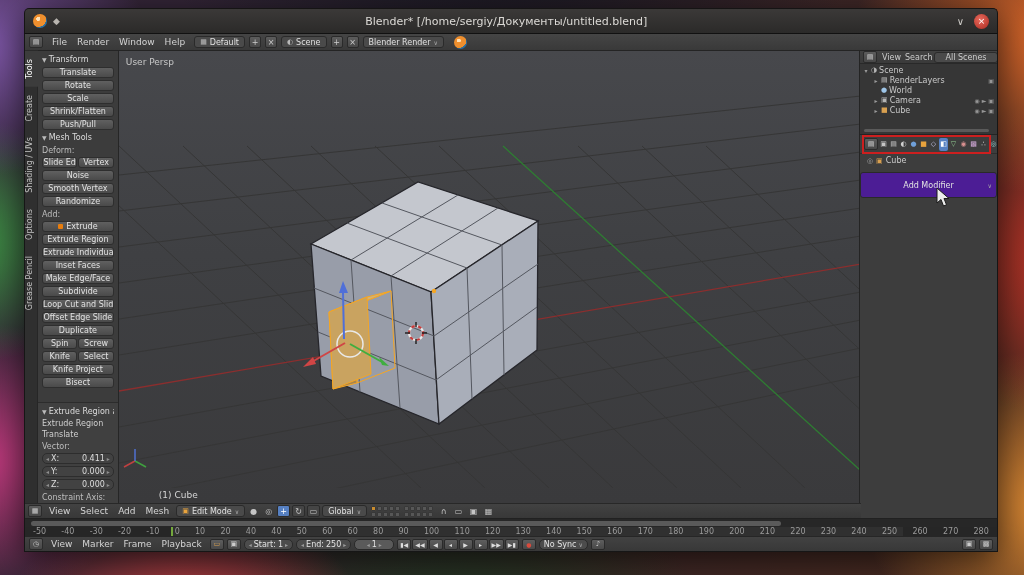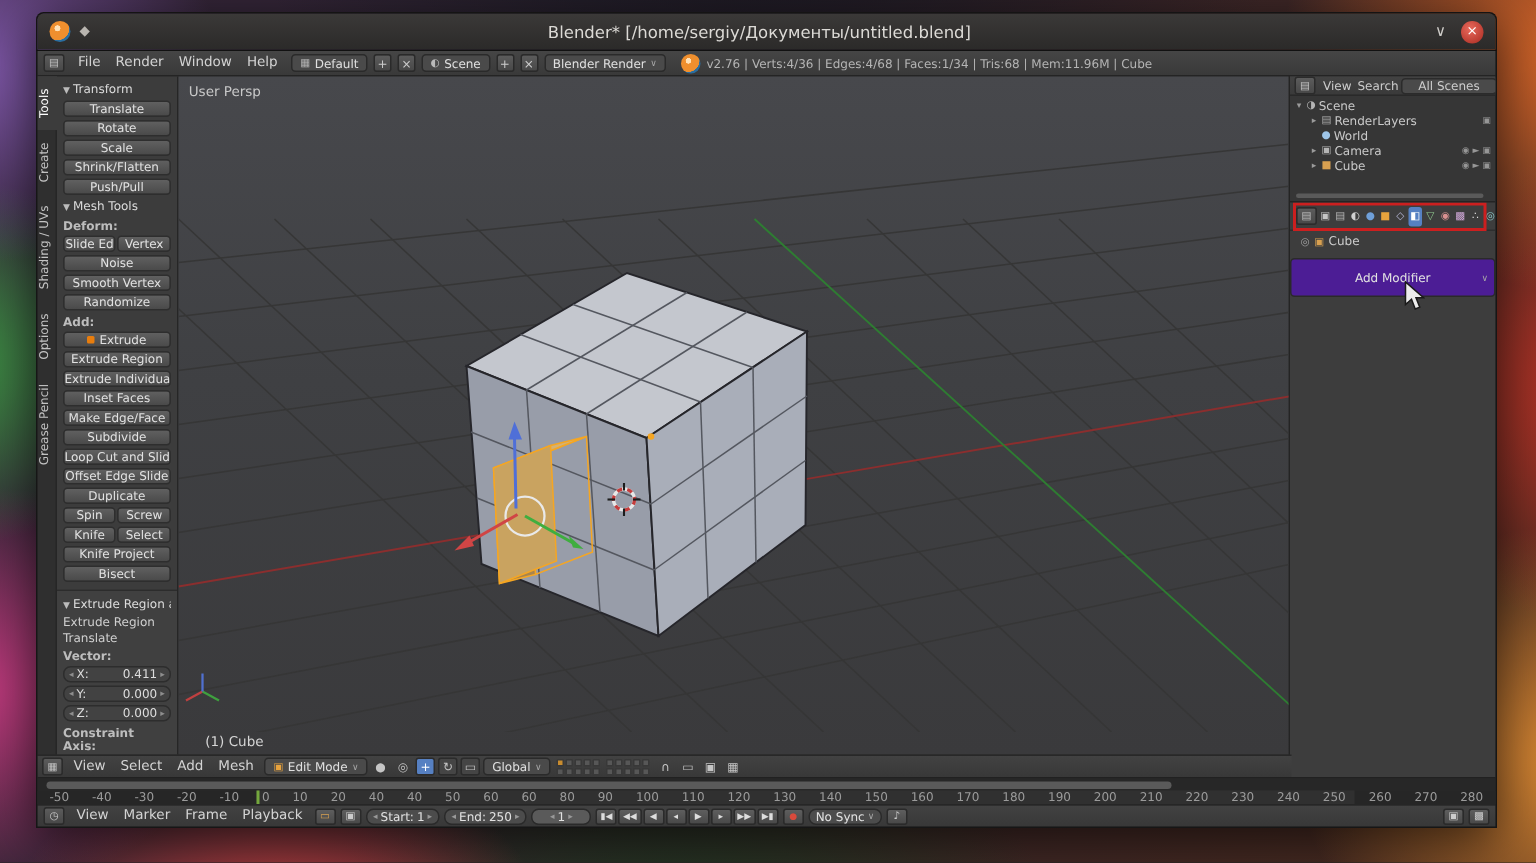--- a/index.html
+++ b/index.html
@@ -35,36 +35,36 @@
 .stats{color:#b4b4b4;font-size:8px;white-space:nowrap;overflow:hidden;}
 
 .main{flex:1;display:flex;position:relative;min-height:0;}
 .tabstrip{width:13px;height:calc(100% - 15px);background:#2f2f2f;display:flex;flex-direction:column;align-items:center;border-right:1px solid #262626;}
 .vtab{writing-mode:vertical-rl;transform:rotate(180deg);font-size:8px;color:#c3c3c3;padding:8px 0;white-space:nowrap;width:13px;text-align:center;}
 .vtab.active{background:#3c3c3c;color:#fff;}
 .toolshelf{width:81px;height:calc(100% - 15px);background:#3c3c3c;border-right:1px solid #262626;padding:2px 4px 0;display:flex;flex-direction:column;overflow:hidden;}
 .toolshelf>*{flex-shrink:0;}
 .sect-h{font-size:8px;color:#dcdcdc;margin:2px 0 2px;white-space:nowrap;overflow:hidden;}
 .sect-h .tri{font-size:6px;color:#bbb;margin-right:2px;}
-.lbl{font-size:8px;color:#bdbdbd;margin:2px 0 1px;font-weight:bold;}
+.lbl{font-size:8px;color:#bdbdbd;margin:2px 0 1px;}
 .btncol{display:flex;flex-direction:column;}
 .tsbtn{height:11px;line-height:9px;font-size:8px;color:#e2e2e2;background:linear-gradient(#606060,#4a4a4a);border:1px solid #2e2e2e;border-radius:3px;text-align:center;margin:1px 0;overflow:hidden;white-space:nowrap;}
 .btnrow{display:flex;gap:1px;}
 .btnrow .tsbtn{flex:1;}
 .dot{display:inline-block;width:5px;height:5px;background:#e87d0d;border-radius:1px;margin-right:3px;vertical-align:middle;}
 .op-panel{margin:auto -4px 0;background:#404040;border-top:1px solid #2c2c2c;padding:2px 4px 0;display:flex;flex-direction:column;}
 .op-sub{font-size:8px;color:#cfcfcf;margin:1px 0;}
 .numfield{display:flex;align-items:center;height:11px;background:#424242;border:1px solid #2d2d2d;border-radius:5px;margin:1px 0;font-size:8px;color:#ddd;padding:0 3px;gap:2px;}
 .numfield .arr{color:#8e8e8e;font-size:6px;}
 .numfield .nv{margin-left:auto;}
 
 .viewport{width:742px;height:calc(100% - 15px);position:relative;background:linear-gradient(#47484c 0%,#3f4043 45%,#3a3a3c 100%);overflow:hidden;}
 .viewport svg.scene{position:absolute;inset:0;}
 .vp-label{position:absolute;top:6px;left:7px;font-size:9px;color:#c9c9c9;}
-.vp-objlabel{position:absolute;bottom:3px;left:18px;font-size:9px;color:#d6d6d6;}
+.vp-objlabel{position:absolute;bottom:3px;left:40px;font-size:9px;color:#d6d6d6;}
 .vp-header{position:absolute;left:0;bottom:0;width:836px;height:15px;background:linear-gradient(#424242,#383838);border-top:1px solid #282828;display:flex;align-items:center;gap:2px;padding:0 3px;z-index:5;}
 .hico{min-width:13px;height:12px;display:flex;align-items:center;justify-content:center;font-size:8px;color:#c5c5c5;}
 .mbtn{background:#454545;border:1px solid #2b2b2b;border-radius:2px;}
 .mbtn.active{background:#5680c2;color:#fff;}
 .ddc{font-size:6px;color:#a8a8a8;}
 .lgrid{display:grid;grid-template-columns:repeat(5,5px);grid-auto-rows:5px;gap:1px;margin:0 2px;}
 .ldot{width:5px;height:5px;background:#575757;border-radius:1px;border:1px solid #383838;}
 .ldot.on{background:#c98c2e;}
 
 .rightpanel{width:138px;height:100%;display:flex;flex-direction:column;border-left:1px solid #242424;margin-left:auto;}
@@ -146,21 +146,20 @@
         <span class="sel-ic">◐</span>
         <span>Scene</span>
       </div>
       <div class="mini-btn">+</div>
       <div class="mini-btn">×</div>
       <div class="selector">
         <span>Blender Render</span>
         <span class="ddc">∨</span>
       </div>
       <div class="blogo small"></div>
-      <div class="stats">v2.76 | Verts:4/36 | Edges:4/68 | Faces:1/34 | Tris:68 | Mem:11.96M | Cube</div>
     </div>
 
     <div class="main">
       <div class="tabstrip" id="shelf-tabs">
             <div class="vtab active">Tools</div>
             <div class="vtab">Create</div>
             <div class="vtab">Shading / UVs</div>
             <div class="vtab">Options</div>
             <div class="vtab">Grease Pencil</div>
           </div>

